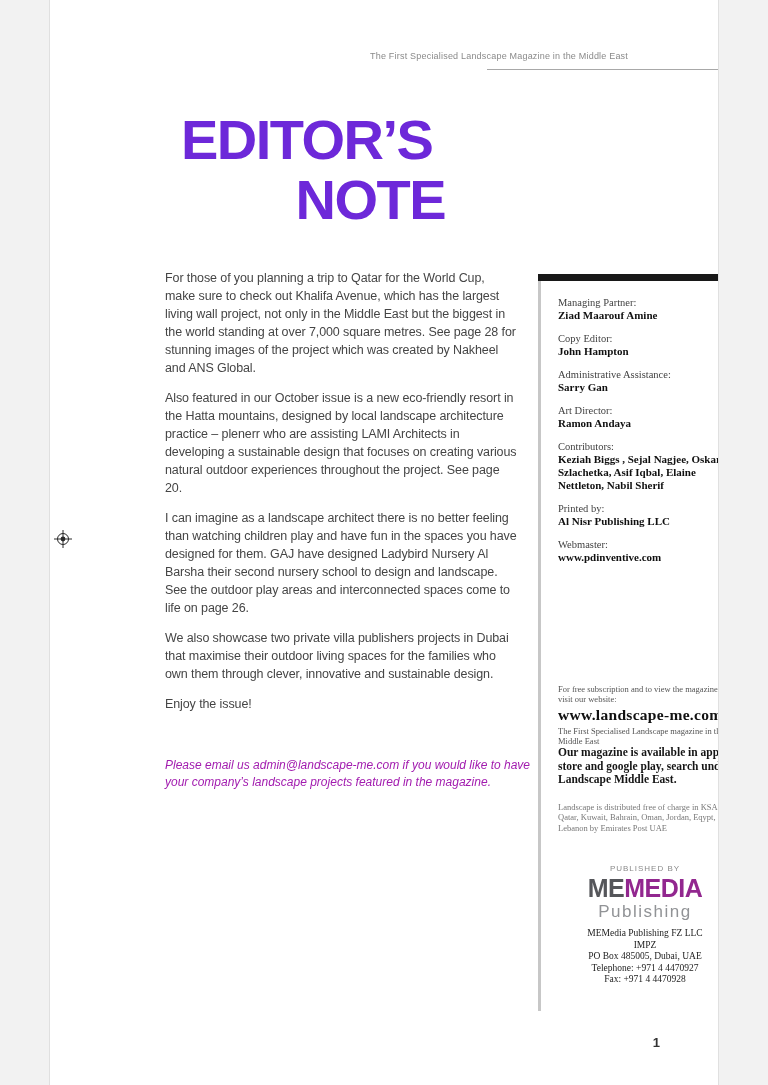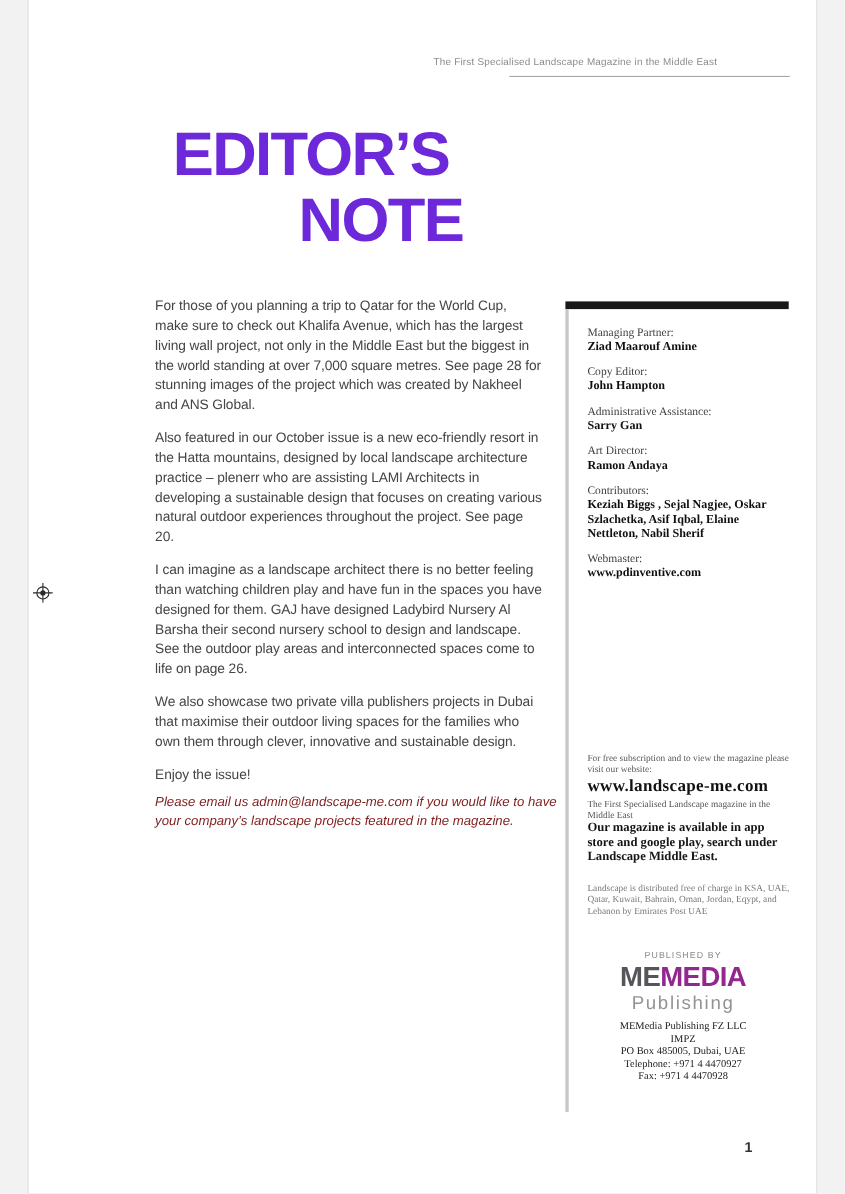--- a/index.html
+++ b/index.html
@@ -1,31 +1,32 @@
 <!DOCTYPE html>
 <html><head>
 <meta charset="utf-8">
 <style>
   html,body{margin:0;padding:0;background:#f2f2f2;}
   .page{
-    position:relative;width:716px;height:1085px;margin:0 auto;
+    position:relative;width:656px;height:1085px;margin:0 auto;
     background:#ffffff;outline:1px solid #e0e0e0;overflow:hidden;
     font-family:"Liberation Sans",sans-serif;
+    padding-left:12px;
   }
   
   .tagline-top{position:absolute;top:51px;right:90px;font-size:9px;color:#8a8a8a;letter-spacing:.2px;}
   .top-rule{position:absolute;top:69px;left:437px;width:255px;height:1px;background:#a8a8a8;}
   
   .title{position:absolute;left:114px;top:110px;width:264px;color:#6d28d9;margin-left:17px;}
   .title .t-line{font-weight:bold;font-size:56px;line-height:60px;letter-spacing:-1.5px;font-family:"Liberation Sans",sans-serif;}
   .title .t2{text-align:right;}
   
   .body-col{position:absolute;left:115px;top:269px;width:352px;}
   .body-col p{margin:0 0 12px 0;font-size:12.5px;line-height:18px;color:#454545;letter-spacing:-.1px;}
-  .email-note{position:absolute;left:115px;top:721px;width:366px;font-style:italic;font-size:12px;line-height:17px;color:#7f1d1d;}
+  .email-note{position:absolute;left:115px;top:757px;width:366px;font-style:italic;font-size:12px;line-height:17px;color:#a21caf;}
   
   .side-topbar{position:absolute;left:488px;top:274px;width:203px;height:7px;background:#181818;}
   .side-rule-v{position:absolute;left:488px;top:281px;width:3px;height:730px;background:#c7c7c7;}
   .masthead{position:absolute;left:508px;top:296px;width:184px;font-family:"Liberation Serif",serif;}
   .mast-entry{margin-bottom:10px;}
   .mast-label{font-size:10.5px;line-height:13px;color:#3f3f3f;}
   .mast-value{font-size:11px;line-height:13px;color:#101010;font-weight:bold;}
   .subscription{position:absolute;left:508px;top:684px;width:188px;font-family:"Liberation Serif",serif;}
   .sub-intro{font-size:8.5px;line-height:10px;color:#555;}
   .sub-url{font-size:15.5px;font-weight:bold;color:#111;margin-top:2px;letter-spacing:.3px;}
@@ -86,20 +87,24 @@
     </div>
     <div class="mast-entry">
       <div class="mast-label">Art Director:</div>
       <div class="mast-value">Ramon Andaya</div>
     </div>
     <div class="mast-entry">
       <div class="mast-label">Contributors:</div>
       <div class="mast-value">Keziah Biggs , Sejal Nagjee, Oskar Szlachetka, Asif Iqbal, Elaine Nettleton, Nabil Sherif</div>
     </div>
     <div class="mast-entry">
+      <div class="mast-label">Printed by:</div>
+      <div class="mast-value">Al Nisr Publishing LLC</div>
+    </div>
+    <div class="mast-entry">
       <div class="mast-label">Webmaster:</div>
       <div class="mast-value">www.pdinventive.com</div>
     </div>
   </div>
 
   <div class="subscription">
     <div class="sub-intro">For free subscription and to view the magazine please visit our website:</div>
     <div class="sub-url">www.landscape-me.com</div>
     <div class="sub-tagline">The First Specialised Landscape magazine in the Middle East</div>
     <div class="sub-app">Our magazine is available in app store and google play, search under Landscape Middle East.</div>

